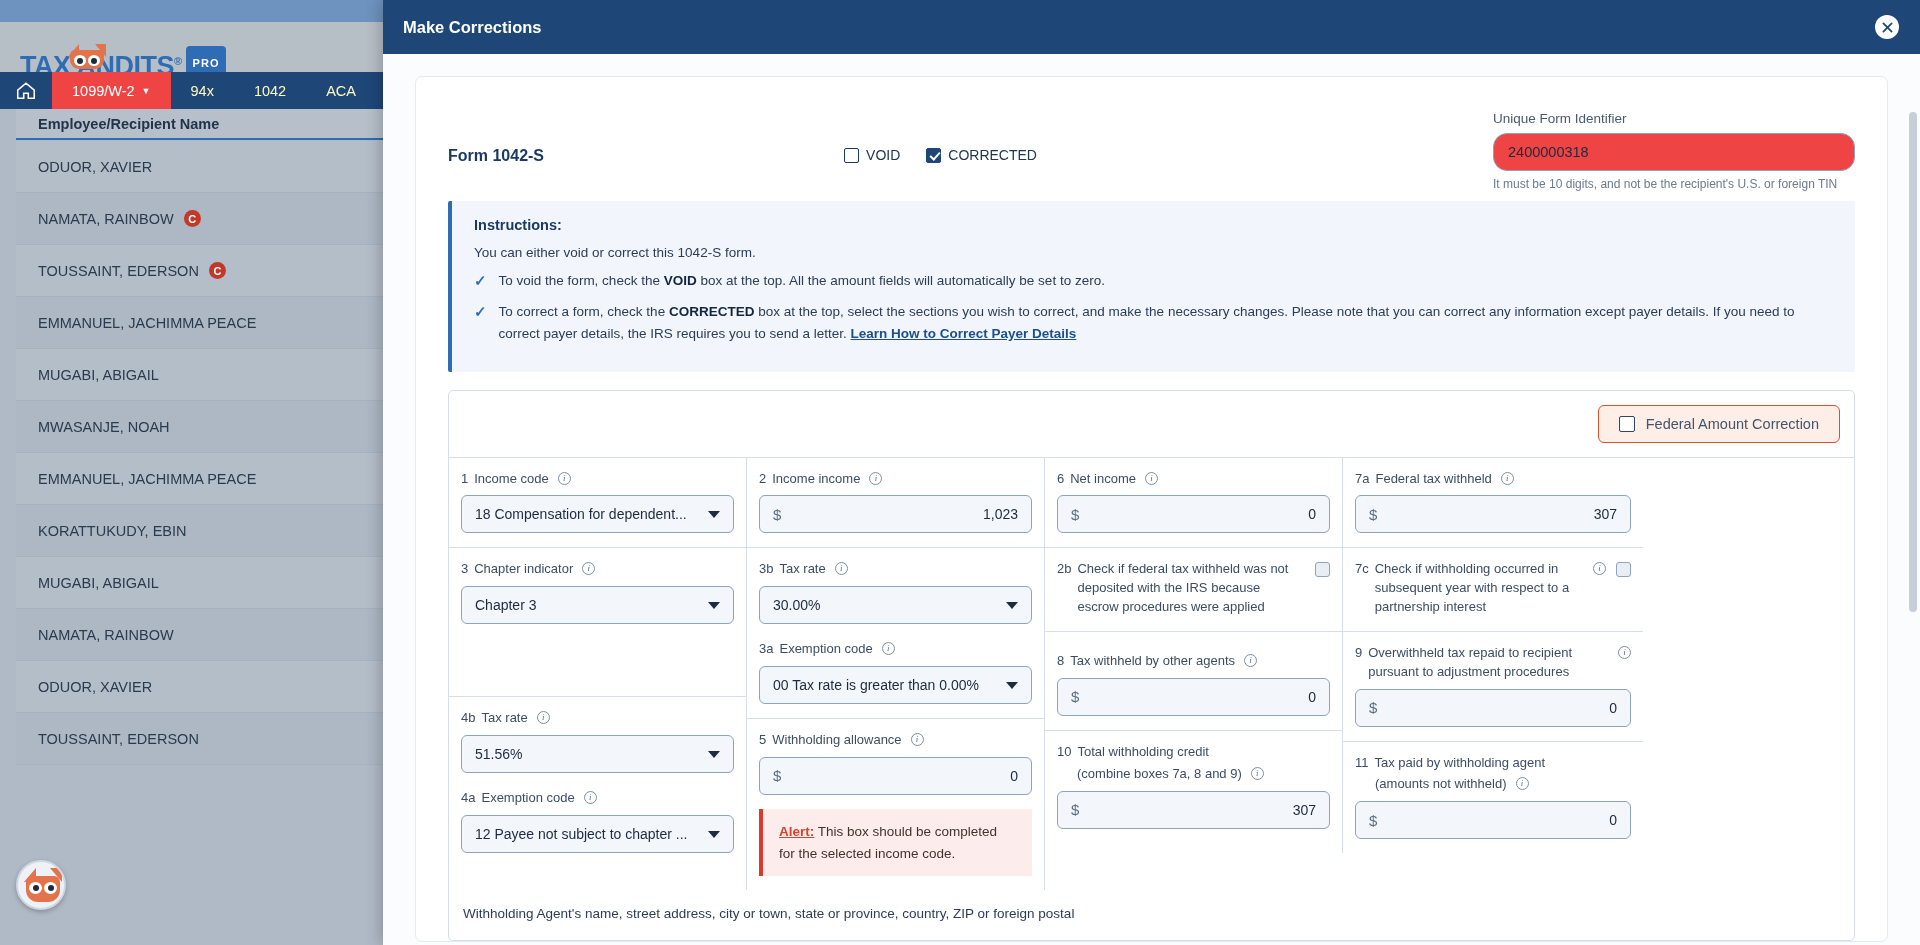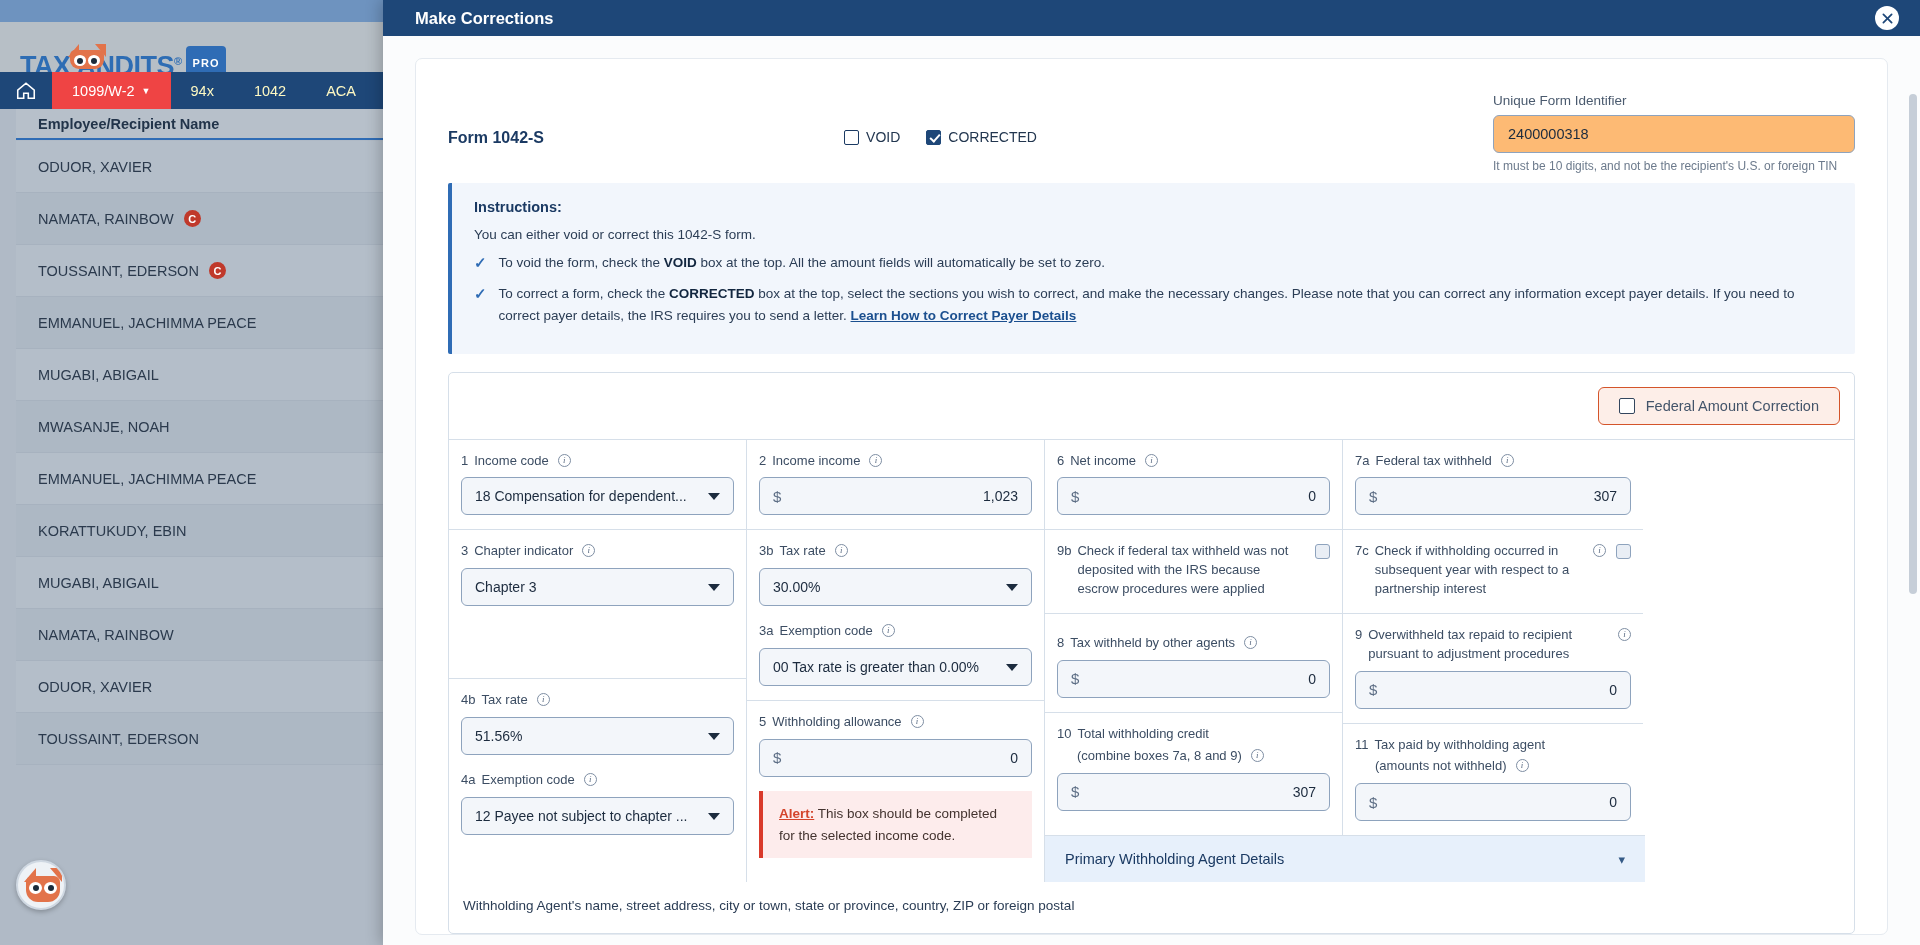--- a/index.html
+++ b/index.html
@@ -107,22 +107,22 @@
   .chat-ear.l{left:6px;border-width:0 0 14px 12px;border-color:transparent transparent #e2734a transparent;}
   .chat-ear.r{left:32px;border-width:0 12px 14px 0;border-color:transparent #e2734a transparent transparent;}
 
   
   .modal {
     position:absolute; top:0; left:383px; width:1537px; height:945px;
     background:#fbfcfd; box-shadow:-3px 0 14px rgba(0,0,0,.22);
     display:flex; flex-direction:column;
   }
   .modal-header {
-    height:36px; background:#1e4778; color:#fff;
-    display:flex; align-items:center; padding-left:32px;
+    height:54px; background:#1e4778; color:#fff;
+    display:flex; align-items:center; padding-left:20px;
     font-size:16.5px; font-weight:bold; position:relative; flex:none;
   }
   .modal-close {
     position:absolute; right:21px; top:50%; transform:translateY(-50%);
     width:24px; height:24px; border-radius:50%; background:#fff;
     display:flex; align-items:center; justify-content:center;
     color:#1e4778; font-size:14px; font-weight:bold; cursor:pointer;
   }
   .modal-body {
     flex:1; overflow:hidden; padding:0 32px; position:relative;
@@ -141,22 +141,22 @@
     background:#fff; display:inline-block; flex:none;
   }
   .cbox.checked { background:#1e4778; border-color:#1e4778; position:relative; }
   .cbox.checked:after {
     content:""; position:absolute; left:4.5px; top:1px; width:4px; height:8px;
     border:solid #fff; border-width:0 2px 2px 0; transform:rotate(42deg);
   }
   .ufi { position:absolute; right:0; top:8px; width:362px; }
   .ufi-label { font-size:13.5px; color:#4a5a6e; margin-bottom:7px; }
   .ufi-input {
-    width:100%; height:38px; border:1px solid #8ea3bd; border-radius:6px;
-    background:#fdba74; padding:0 14px; font-size:14.5px; color:#1c2b3e;
+    width:100%; height:38px; border:1px solid #8ea3bd; border-radius:14px;
+    background:#ef4444; padding:0 14px; font-size:14.5px; color:#1c2b3e;
     font-family:"Liberation Sans", sans-serif;
   }
   .ufi-hint { font-size:12px; color:#6c7a8c; margin-top:6px; }
 
   .instructions {
     margin-top:12px; background:#f2f6fc; border-left:4px solid #2f6cb5;
     padding:16px 22px 18px 22px; border-radius:2px;
   }
   .ins-title { font-size:14.5px; font-weight:bold; color:#1b3a63; margin-bottom:12px; }
   .ins-sub { font-size:13.5px; color:#2b3d55; margin-bottom:10px; }
@@ -507,21 +507,21 @@
                         <span>Net income</span>
                         <span class="info-i">i</span>
                       </div>
                     <div class="fctl money">
                       <span class="money-sym">$</span>
                       <span class="money-val">0</span>
                     </div>
                   </div>
                   <div class="cell chk-cell" style="min-height:81px">
                     <div class="flabel" style="margin:0">
-                        <span class="fnum">9b</span>
+                        <span class="fnum">2b</span>
                         <span>Check if federal tax withheld was not deposited with the IRS because escrow procedures were applied</span>
                       </div>
                     <span class="chk-sq"></span>
                   </div>
                   <div class="cell" style="min-height:99px;display:flex;flex-direction:column;justify-content:flex-end">
                     <div class="flabel">
                         <span class="fnum">8</span>
                         <span>Tax withheld by other agents</span>
                         <span class="info-i">i</span>
                       </div>
@@ -587,24 +587,20 @@
                         <span class="info-i">i</span>
                       </div>
                     <div class="fctl money">
                       <span class="money-sym">$</span>
                       <span class="money-val">0</span>
                     </div>
                   </div>
                 </div>
               </div>
 
-              <div class="collapse-row">
-                <span>Primary Withholding Agent Details</span>
-                <span class="chev">▾</span>
-              </div>
             </div>
           </div>
 
           <div class="agent-note">Withholding Agent's name, street address, city or town, state or province, country, ZIP or foreign postal</div>
         </div>
       </div>
     </div>
   </div>
 </div>
 

